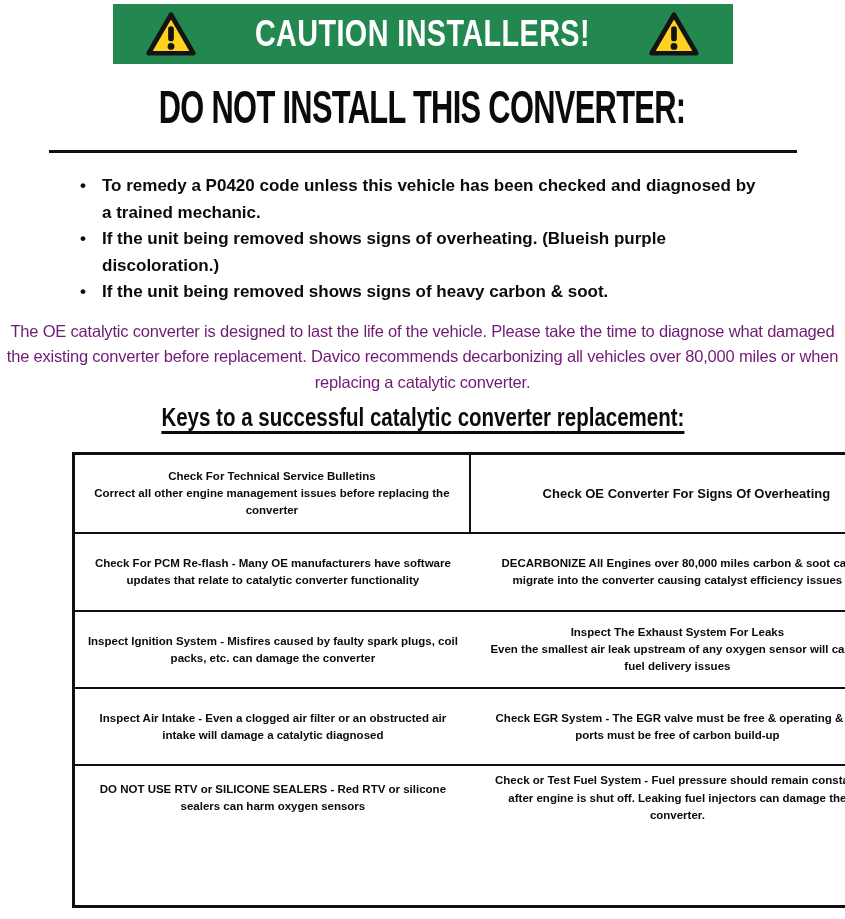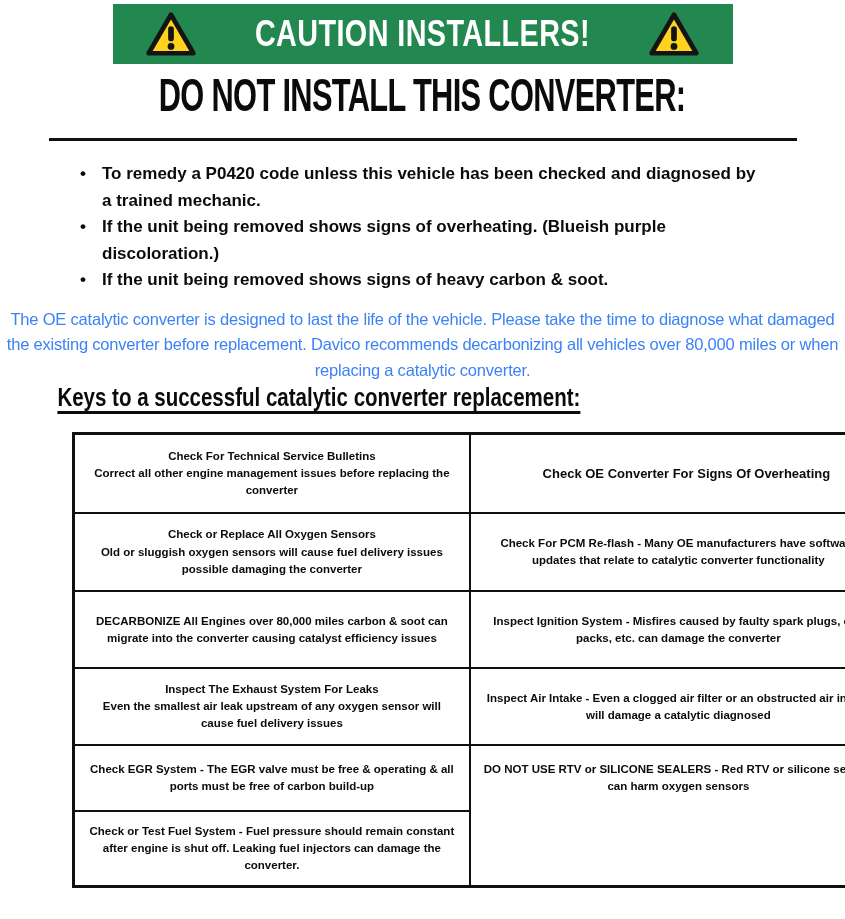--- a/index.html
+++ b/index.html
@@ -7,21 +7,21 @@
     width: 845px; height: 919px;
     background: #ffffff;
     font-family: "Liberation Sans", sans-serif;
     color: #0b0b0b;
     overflow: hidden;
   }
 
   
   .banner {
     width: 620px; height: 60px;
-    margin: 4px auto 4px;
+    margin: 4px auto 16px;
     display: flex; align-items: center; justify-content: center;
     gap: 16px;
   }
   .banner .tri-icon { width: 52px; height: 47px; flex: 0 0 auto; }
   .banner-text {
     color: #ffffff;
     font-weight: bold;
     font-size: 36px;
     letter-spacing: 0.5px;
     white-space: nowrap;
@@ -65,25 +65,25 @@
   }
 
   
   .paragraph {
     width: 832px;
     margin: 13px auto 0;
     text-align: center;
     font-size: 16.5px;
     letter-spacing: -0.2px;
     line-height: 1.55;
-    color: #3b82f6;
+    color: #701a75;
   }
 
   
-  .keys-wrap { margin-top: 0; }
+  .keys-wrap { margin-top: 8px; text-align: center; }
   .keys-text {
     display: inline-block;
     font-size: 25px;
     font-weight: bold;
     white-space: nowrap;
     transform: scaleX(0.82);
     text-decoration: underline;
     text-decoration-thickness: 2.5px;
     text-underline-offset: 5px;
     text-decoration-skip-ink: none;
@@ -147,22 +147,20 @@
 
 <div class="keys-wrap">
   <span class="keys-text">Keys to a successful catalytic converter replacement:</span>
 </div>
 
 <div class="tips-table">
   <div class="cell br">Check For Technical Service Bulletins
 Correct all other engine management issues before replacing the converter</div>
   <div class="cell lg">Check OE Converter For Signs Of Overheating</div>
 
-  <div class="cell br bt">Check or Replace All Oxygen Sensors
-Old or sluggish oxygen sensors will cause fuel delivery issues possible damaging the converter</div>
   <div class="cell bt">Check For PCM Re-flash - Many OE manufacturers have software updates that relate to catalytic converter functionality</div>
 
   <div class="cell br bt">DECARBONIZE All Engines over 80,000 miles carbon &amp; soot can migrate into the converter causing catalyst efficiency issues</div>
   <div class="cell bt">Inspect Ignition System - Misfires caused by faulty spark plugs, coil packs, etc. can damage the converter</div>
 
   <div class="cell br bt">Inspect The Exhaust System For Leaks
 Even the smallest air leak upstream of any oxygen sensor will cause fuel delivery issues</div>
   <div class="cell bt">Inspect Air Intake - Even a clogged air filter or an obstructed air intake will damage a catalytic diagnosed</div>
 
   <div class="cell br bt">Check EGR System - The EGR valve must be free &amp; operating &amp; all ports must be free of carbon build-up</div>

